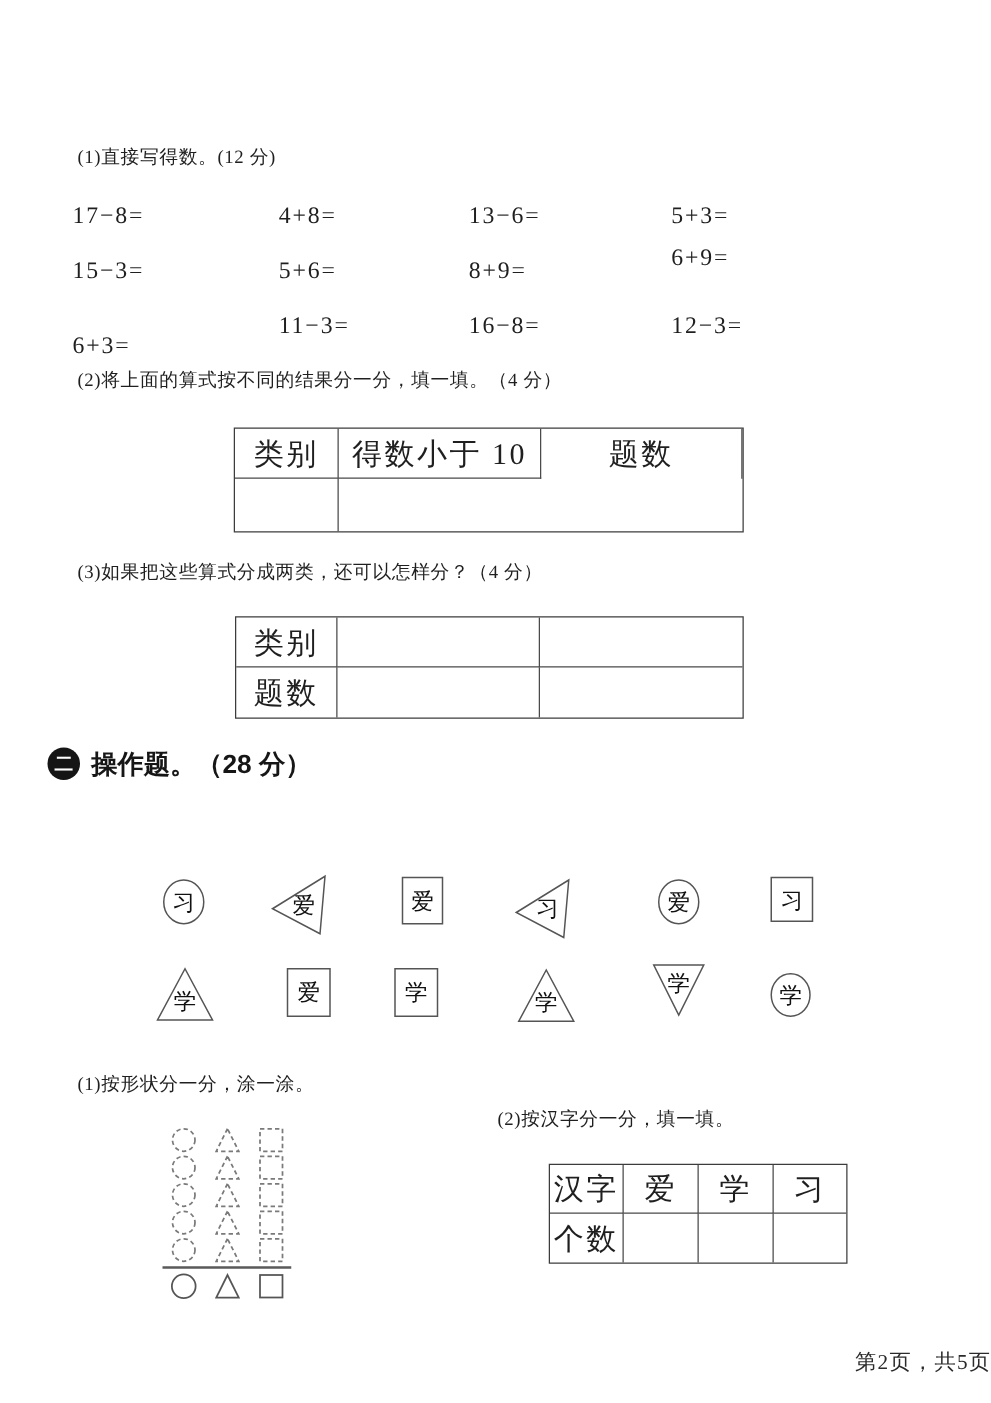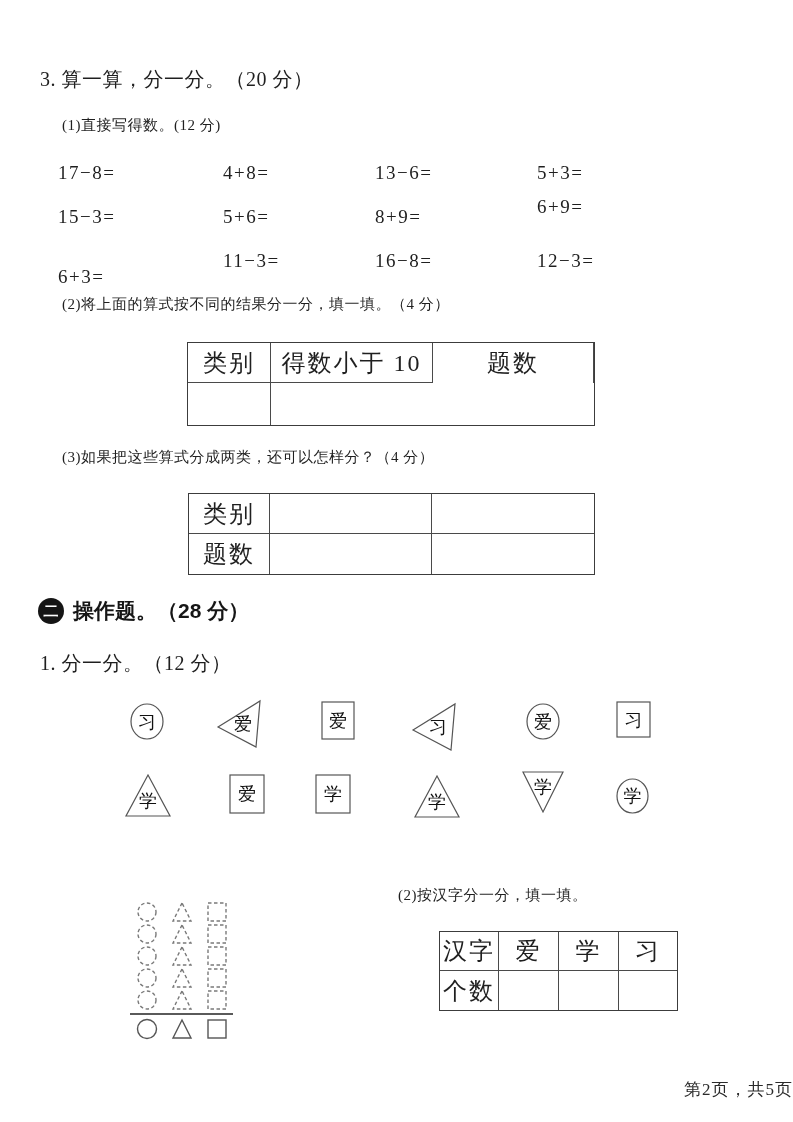--- a/index.html
+++ b/index.html
@@ -44,21 +44,20 @@
   .tally-divider { width:103px; height:2px; background:#5a5a5a; margin:2px 0 3px 0; }
 
   .footer { position:absolute; left:0; right:0; top:1078px; text-align:right;
     font-size:17px; letter-spacing:1px; color:#2a2a2a; }
 </style>
 </head>
 <body>
 
 <div id="page">
 
-  <div class="abs q-title" style="left:40px; top:66px;">3. 算一算，分一分。（20 分）</div>
 
   <div class="abs sub-label" style="left:62px; top:116px;">(1)直接写得数。(12 分)</div>
 
   <div class="abs expr" style="left:58px;  top:162px;">17−8=</div>
   <div class="abs expr" style="left:223px; top:162px;">4+8=</div>
   <div class="abs expr" style="left:375px; top:162px;">13−6=</div>
   <div class="abs expr" style="left:537px; top:162px;">5+3=</div>
 
   <div class="abs expr" style="left:58px;  top:206px;">15−3=</div>
   <div class="abs expr" style="left:223px; top:206px;">5+6=</div>
@@ -89,21 +88,20 @@
     <div class="cell row-last">题数</div>
     <div class="cell row-last"></div>
     <div class="cell row-last col-last"></div>
   </div>
 
   <div class="section-head" style="left:38px; top:597px;">
     <span class="badge">二</span>
     <span>操作题。（28 分）</span>
   </div>
 
-  <div class="abs q-title" style="left:40px; top:650px;">1. 分一分。（12 分）</div>
 
   <div class="shape-item" style="left:130px; top:703px; width:34px; height:37px;">
     <svg viewBox="0 0 34 37">
         <ellipse cx="17" cy="18.5" rx="16" ry="17.5" fill="none" stroke="#555" stroke-width="1.2"></ellipse>
       </svg>
     <span class="shape-char">习</span>
   </div>
   <div class="shape-item tri-left" style="left:216px; top:699px; width:46px; height:50px;">
     <svg viewBox="0 0 46 50">
         <polygon points="2,28 44,2 40,48" fill="none" stroke="#555" stroke-width="1.2"></polygon>
@@ -165,20 +163,21 @@
       </svg>
     <span class="shape-char">学</span>
   </div>
   <div class="shape-item" style="left:616px; top:778px; width:33px; height:36px;">
     <svg viewBox="0 0 33 36">
         <ellipse cx="16.5" cy="18" rx="15.5" ry="17" fill="none" stroke="#555" stroke-width="1.2"></ellipse>
       </svg>
     <span class="shape-char">学</span>
   </div>
 
+  <div class="abs sub-label" style="left:62px; top:858px;">(1)按形状分一分，涂一涂。</div>
 
   <div class="tally">
 
     <div class="tally-row">
       <svg viewBox="0 0 22 22">
           <circle cx="11" cy="11" r="9" fill="none" stroke="#7a7a7a" stroke-width="1.4" stroke-dasharray="3.5 2.5"></circle>
         </svg>
       <svg viewBox="0 0 22 22">
           <polygon points="11,2 2,20 20,20" fill="none" stroke="#7a7a7a" stroke-width="1.4" stroke-dasharray="3.5 2.5"></polygon>
         </svg>

